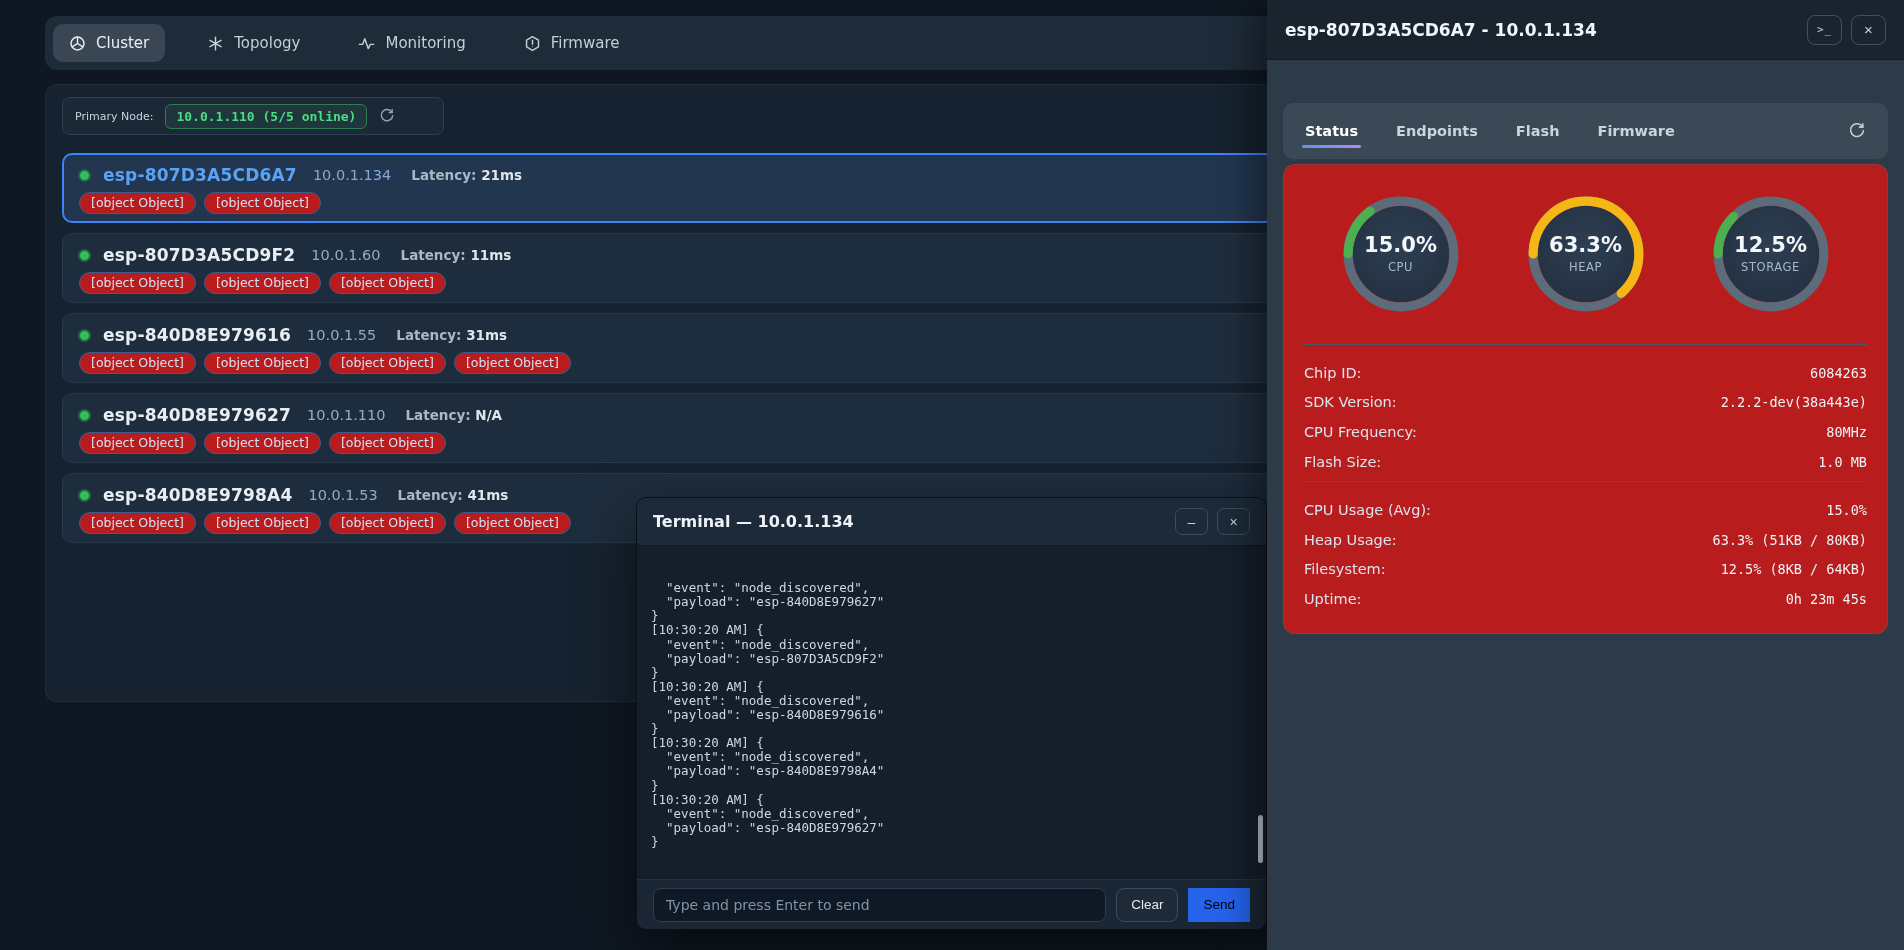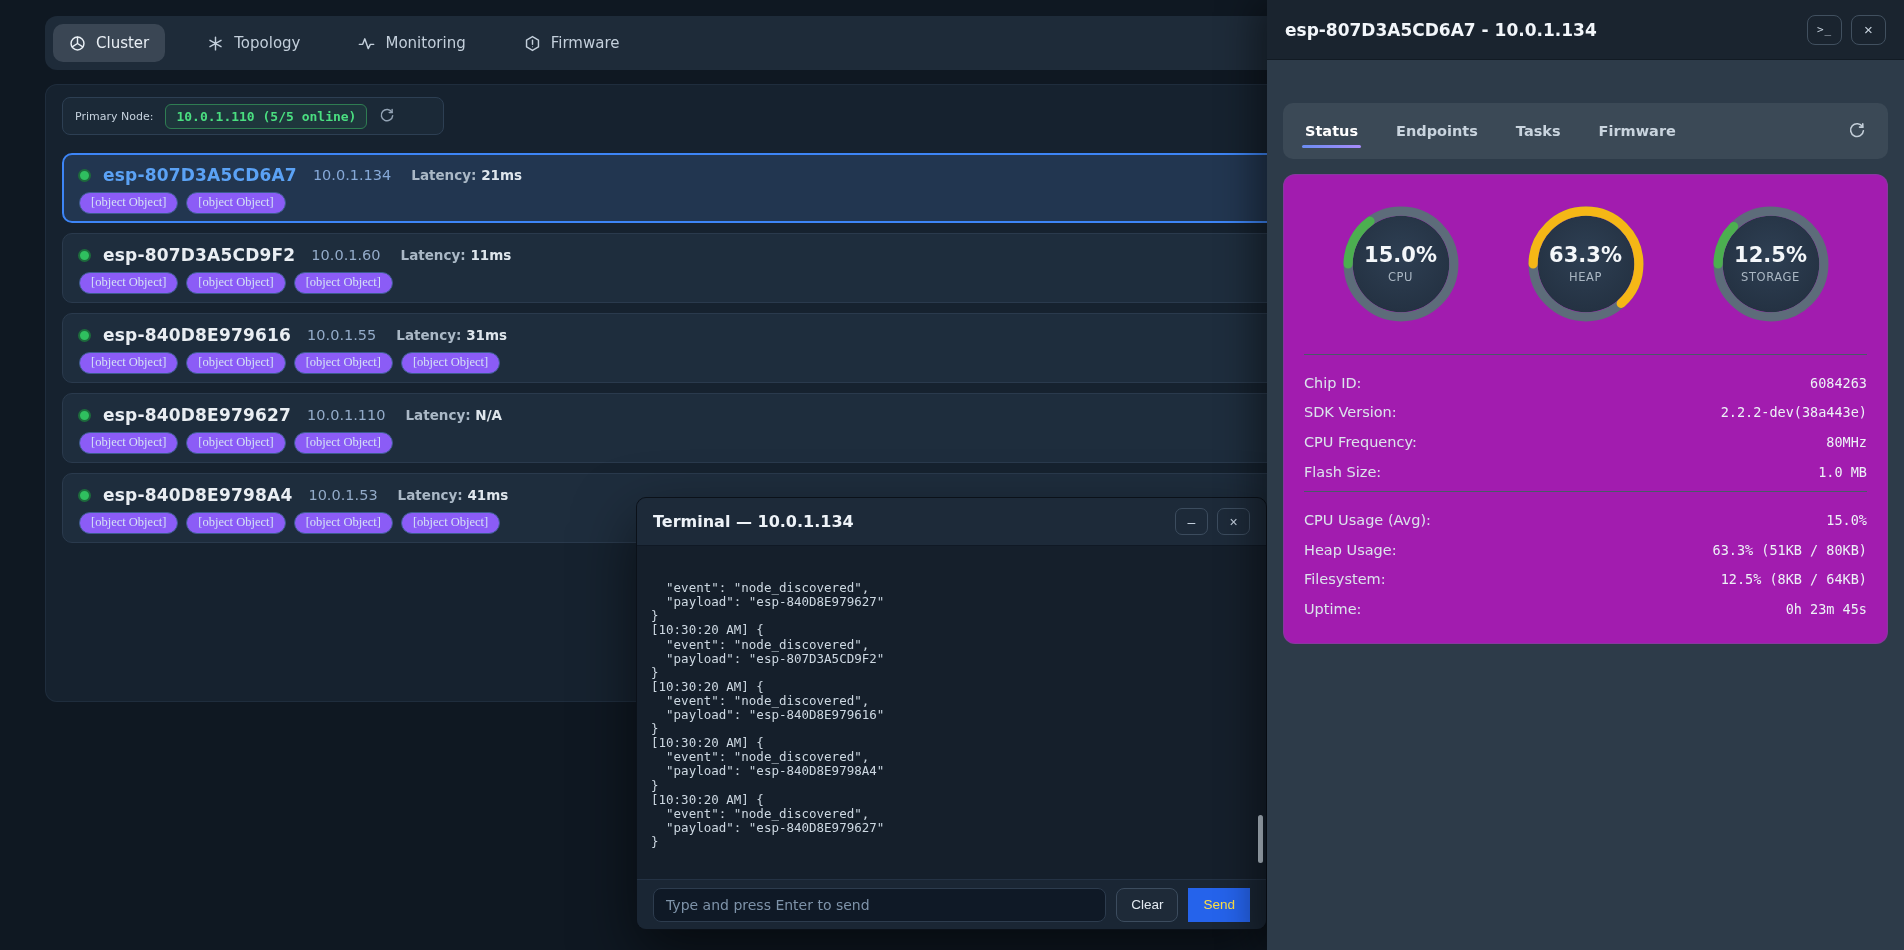--- a/index.html
+++ b/index.html
@@ -60,22 +60,22 @@
     background:#2fbf5f; border:2.5px solid #1d6b3c; flex:0 0 auto;
   }
   .node-name { font-size:17px; font-weight:bold; color:#e9eef3; letter-spacing:.2px; }
   .node-row.selected .node-name { color:#5ba2f5; }
   .node-ip { font-size:14.5px; color:#93abc9; margin-left:4px; }
   .node-row.selected .node-ip { color:#86a9d8; }
   .node-latency { font-size:13.5px; font-weight:bold; color:#aab8c6; margin-left:8px; }
   .node-latency .lat-val { color:#dfe6ec; }
   .badge-row { display:flex; gap:8px; margin-top:7px; padding-left:1px; }
   .badge {
-    font-size:12.5px; color:#d4e2f6; background:#8b5cf6; border:1px solid #3c5c8e;
-    border-radius:999px; padding:2px 11px 3px; white-space:nowrap;font-family:Liberation Serif, serif;
+    font-size:12.5px; color:#d4e2f6; background:#b91c1c; border:1px solid #3c5c8e;
+    border-radius:999px; padding:2px 11px 3px; white-space:nowrap;
   }
 
   
   .terminal {
     position:absolute; left:636px; top:497px; width:631px; height:433px;
     background:#151f2b; border-radius:10px; border:1px solid #0b1119;
     box-shadow:0 24px 60px rgba(0,0,0,.55);
     display:flex; flex-direction:column; overflow:hidden; z-index:5;
   }
   .term-header {
@@ -103,21 +103,21 @@
     color:#dfe7ef; padding:4px 12px; font-size:14px; outline:none;
     font-family:"DejaVu Sans","Liberation Sans",sans-serif;
   }
   .term-input::placeholder { color:#7e93a9; }
   .btn-clear {
     height:34px; padding:0 14px; border:1px solid #3c4c5e; border-radius:8px;
     background:#1e2a38; color:#e2e9f0; font-size:13.5px; cursor:pointer;
   }
   .btn-send {
     height:34px; padding:0 15px; border:none; border-radius:0;
-    background:#2563eb; color:#fde047; font-size:13.5px; cursor:pointer;
+    background:#2563eb; color:#000000; font-size:13.5px; cursor:pointer;
   }
 
   
   .panel {
     position:absolute; right:0; top:0; width:637px; height:950px;
     background:#2d3b49; box-shadow:-14px 0 34px rgba(0,0,0,.4); z-index:10;
   }
   .panel-header {
     height:60px; background:#1a242f; border-bottom:1px solid #121b24;
     display:flex; align-items:center; padding:16px 18px;
@@ -137,21 +137,21 @@
   .ptab { font-size:14.5px; font-weight:600; color:#c9d4de; position:relative; padding:17px 0; cursor:pointer; }
   .ptab.active { color:#ffffff; }
   .ptab.active::after {
     content:""; position:absolute; left:-3px; right:-3px; bottom:8px; height:3.5px;
     border-radius:3px; background:linear-gradient(90deg,#6b8df2,#a78bfa);
   }
   .ptab-refresh { margin-left:auto; background:none; border:none; cursor:pointer; display:flex; }
   .ptab-refresh svg { stroke:#c3ced8; fill:none; stroke-width:1.8; stroke-linecap:round; }
 
   .pcard {
-    margin-top:15px; background:#a21caf; border:1px solid rgba(90,110,130,.35);
+    margin-top:5px; background:#b91c1c; border:1px solid rgba(90,110,130,.35);
     border-radius:12px; padding:0 20px 19px;
   }
   .gauges { display:flex; justify-content:space-around; padding:28px 4px 0; }
   .gauge { width:122px; height:122px; position:relative; }
   .gauge svg { display:block; }
   .g-text { position:absolute; inset:0; display:flex; flex-direction:column; align-items:center; justify-content:center; }
   .g-pct { font-size:21px; font-weight:bold; color:#f4f7fa; line-height:1.1; }
   .g-label { font-size:11.5px; color:#aab7c3; letter-spacing:.6px; margin-top:2px; }
   .divider { height:1px; background:#4a5968; margin-top:29px; }
   .divider2 { height:1px; background:#4a5968; margin-top:5px; }
@@ -352,21 +352,21 @@
       </button>
     <button class="panel-btn">
         <span style="font-size:15px">×</span>
       </button>
   </div>
 
   <div class="panel-body">
     <div class="ptabs">
       <span class="ptab active">Status</span>
       <span class="ptab">Endpoints</span>
-      <span class="ptab">Tasks</span>
+      <span class="ptab">Flash</span>
       <span class="ptab">Firmware</span>
       <button class="ptab-refresh">
         <span>
           <svg width="18" height="18" viewBox="0 0 20 20">
               <path d="M16.2 6.6 A7.1 7.1 0 1 0 17.1 10.8" fill="none"></path>
               <path d="M16.4 3.2 V6.8 H12.8" fill="none"></path>
             </svg>
         </span>
       </button>
     </div>

